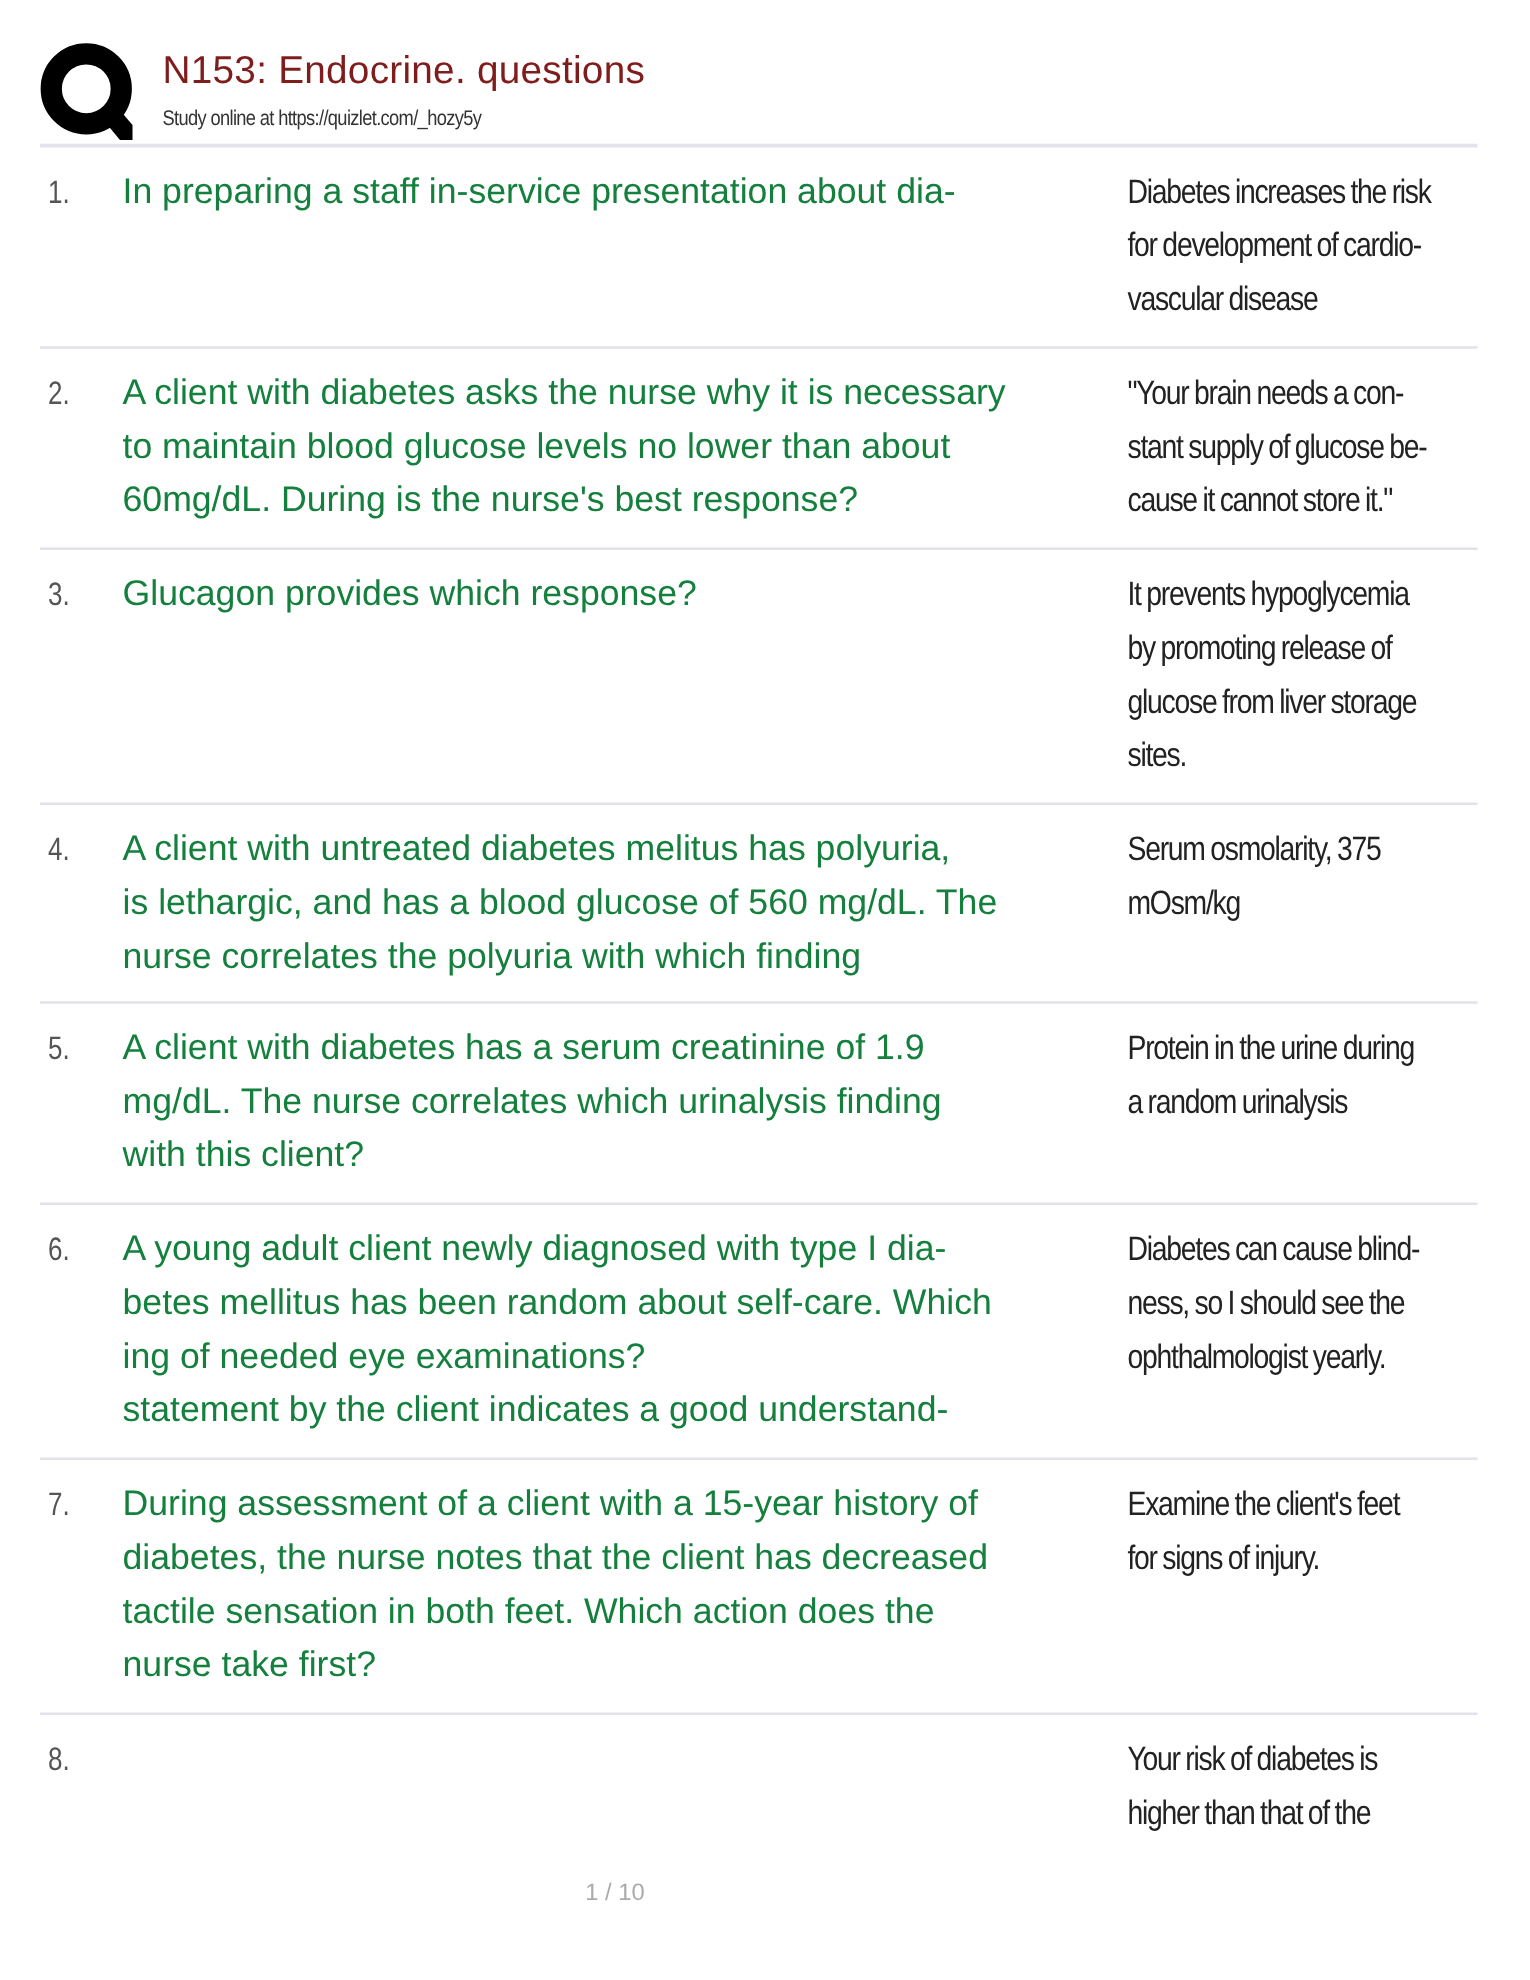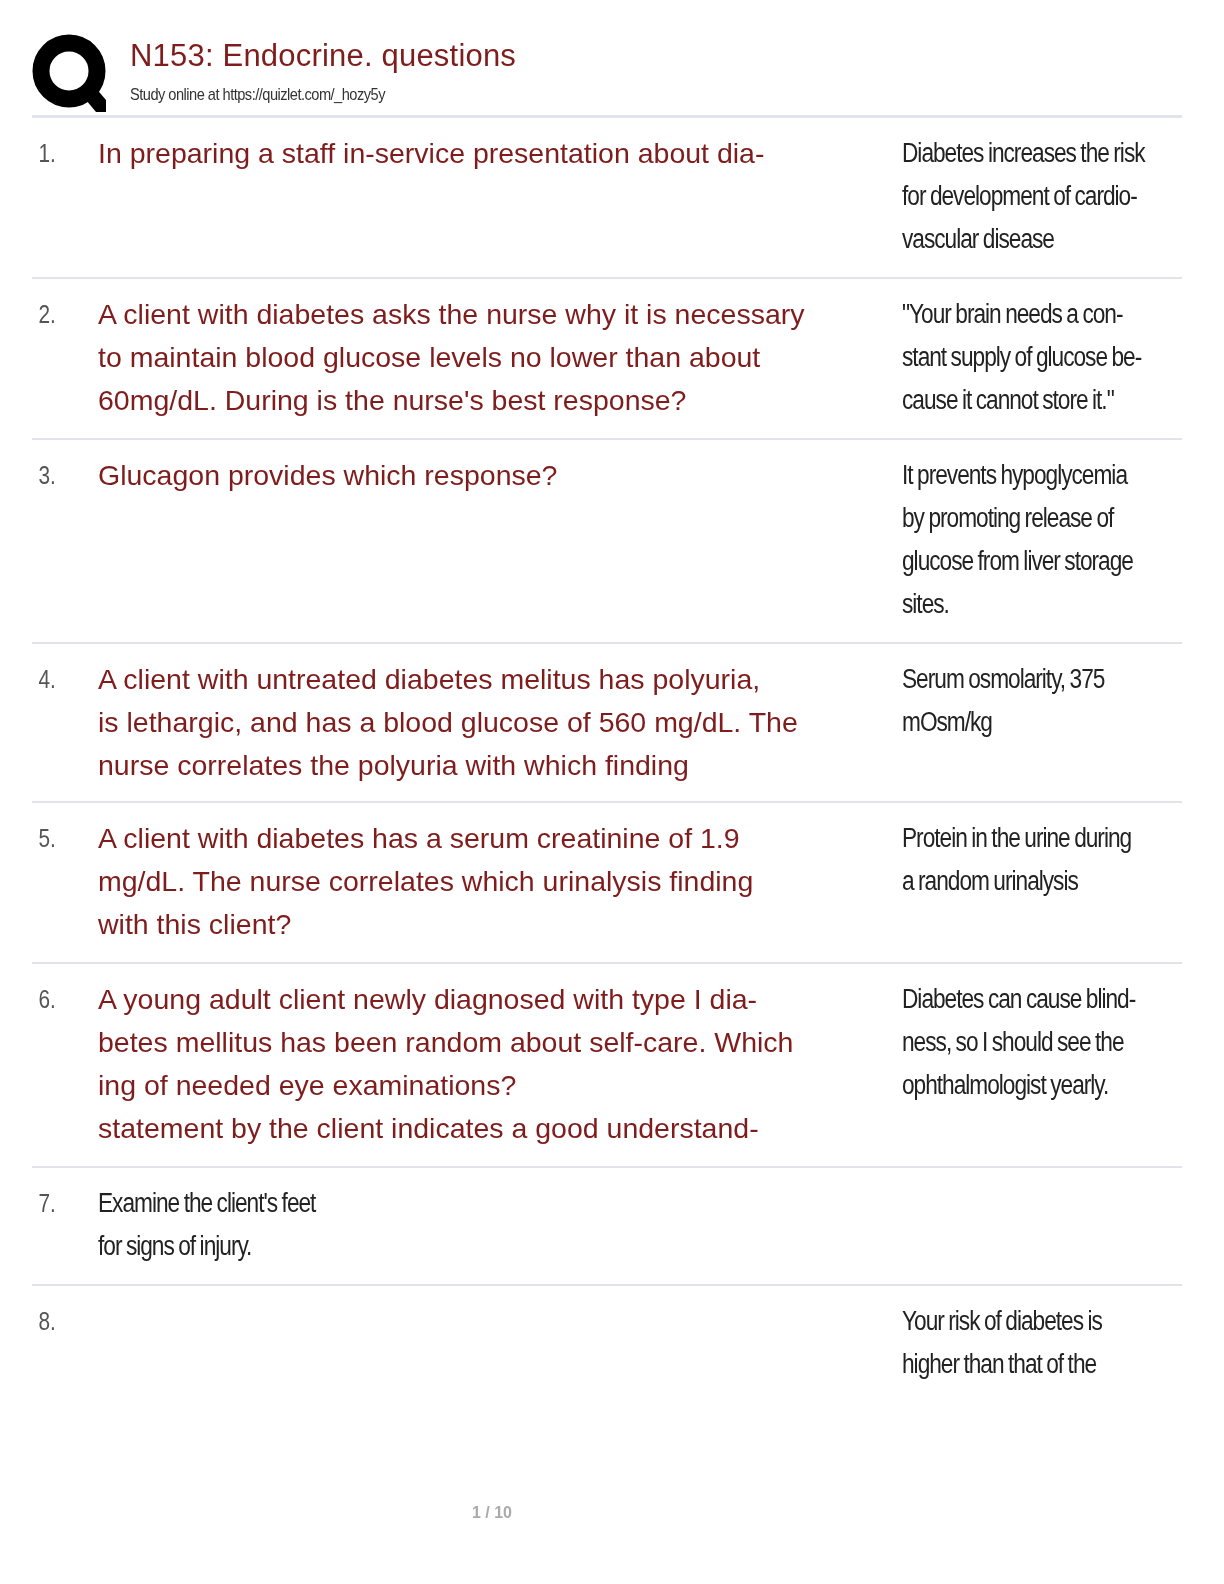--- a/index.html
+++ b/index.html
@@ -84,21 +84,21 @@
       transform: scaleX(0.8);
       transform-origin: left center;
       padding-left: 8px;
       box-sizing: border-box;
     }
     .question {
       width: 804px;
       flex: 0 0 804px;
       font-size: 28.5px;
       line-height: 43px;
-      color: #7f1d1d;
+      color: #15803d;
       letter-spacing: 0px;
     }
     .answer {
       width: 280px;
       flex: 0 0 280px;
       font-size: 27px;
       line-height: 43px;
       color: #222;
       font-weight: 300;
       letter-spacing: -1.2px;
@@ -110,23 +110,22 @@
     }
     .answer span { display: block; }
     .question span { display: block; white-space: nowrap; }
 
     .footer {
       position: absolute;
       top: 1504px;
       left: 0;
       width: 984px;
       text-align: center;
-      font-size: 16px;
+      font-size: 19px;
       color: #aaaaaa;
-      font-weight: bold;
     }
   </style>
 </head>
 <body>
 
 <div class="header">
   <div class="logo">
     <svg width="80" height="80" viewBox="0 0 80 80">
       <circle cx="37" cy="37" r="28" fill="none" stroke="#000" stroke-width="17"></circle>
       <path d="M52 52 L62 52 L74 66 L74 78 L64 78 L54 66 Z" fill="#000"></path>
@@ -207,20 +206,26 @@
         <span>statement by the client indicates a good understand-</span>
       </div>
       <div class="answer">
         <span>Diabetes can cause blind-</span>
         <span>ness, so I should see the</span>
         <span>ophthalmologist yearly.</span>
       </div>
     </div>
     <div class="card" style="padding-top: 14px; padding-bottom: 16px;">
       <div class="num">7.</div>
+      <div class="question">
+        <span>During assessment of a client with a 15-year history of</span>
+        <span>diabetes, the nurse notes that the client has decreased</span>
+        <span>tactile sensation in both feet. Which action does the</span>
+        <span>nurse take first?</span>
+      </div>
       <div class="answer">
         <span>Examine the client's feet</span>
         <span>for signs of injury.</span>
       </div>
     </div>
     <div class="card" style="padding-top: 14px; padding-bottom: 0px;">
       <div class="num">8.</div>
       <div class="question"></div>
       <div class="answer">
         <span>Your risk of diabetes is</span>

